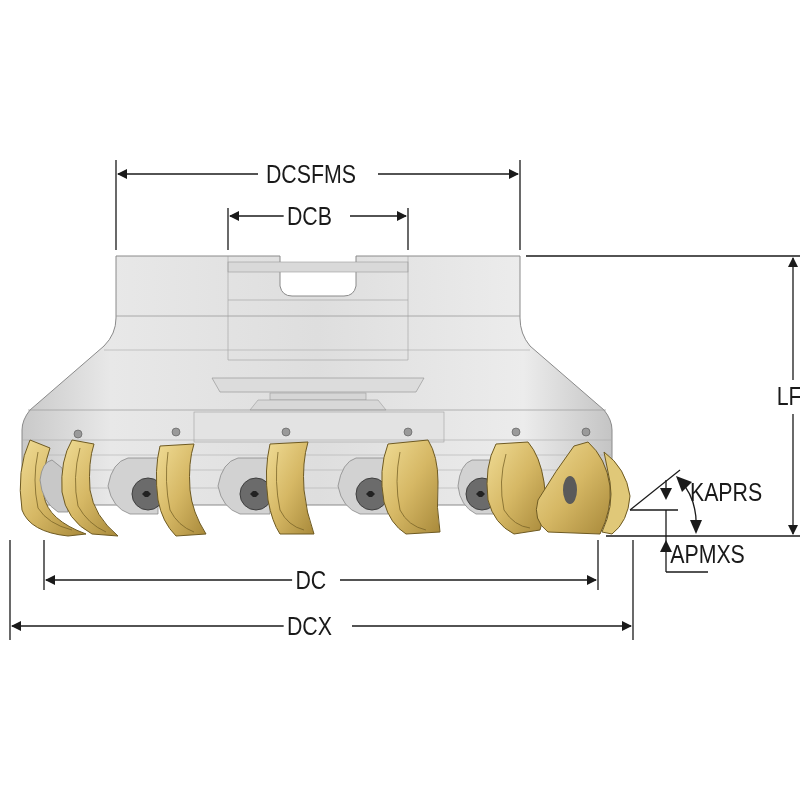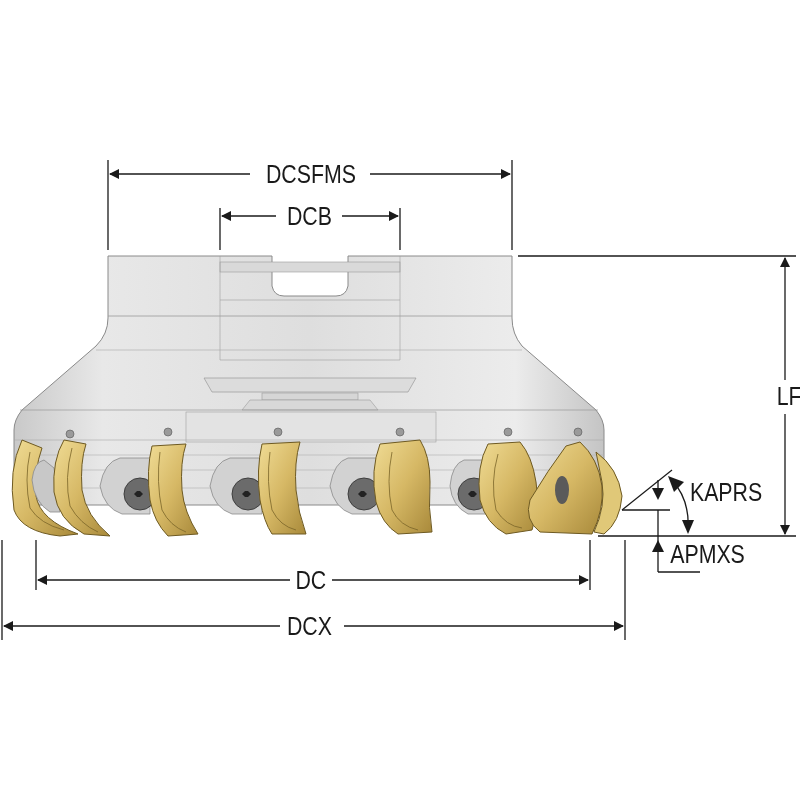--- a/index.html
+++ b/index.html
@@ -1,17 +1,17 @@
 <!DOCTYPE html>
 <html><head>
 <meta charset="utf-8">
 <style>
   html, body { margin: 0; padding: 0; background: #ffffff; }
   body { width: 800px; height: 800px; position: relative; overflow: hidden; font-family: "Liberation Sans", sans-serif; }
-  #diagram { position: absolute; left: 0; top: 0; width: 640px; height: 800px; }
+  #diagram { position: absolute; left: 0; top: 0; width: 640px; height: 800px; padding-left: 8px; }
   .dim-label {
     position: absolute;
     font-family: "Liberation Sans", sans-serif;
     font-size: 26px;
     color: #1a1a1a;
     background: #ffffff;
     line-height: 28px;
     padding: 0 4px;
     transform: scaleX(0.82);
     transform-origin: center;

